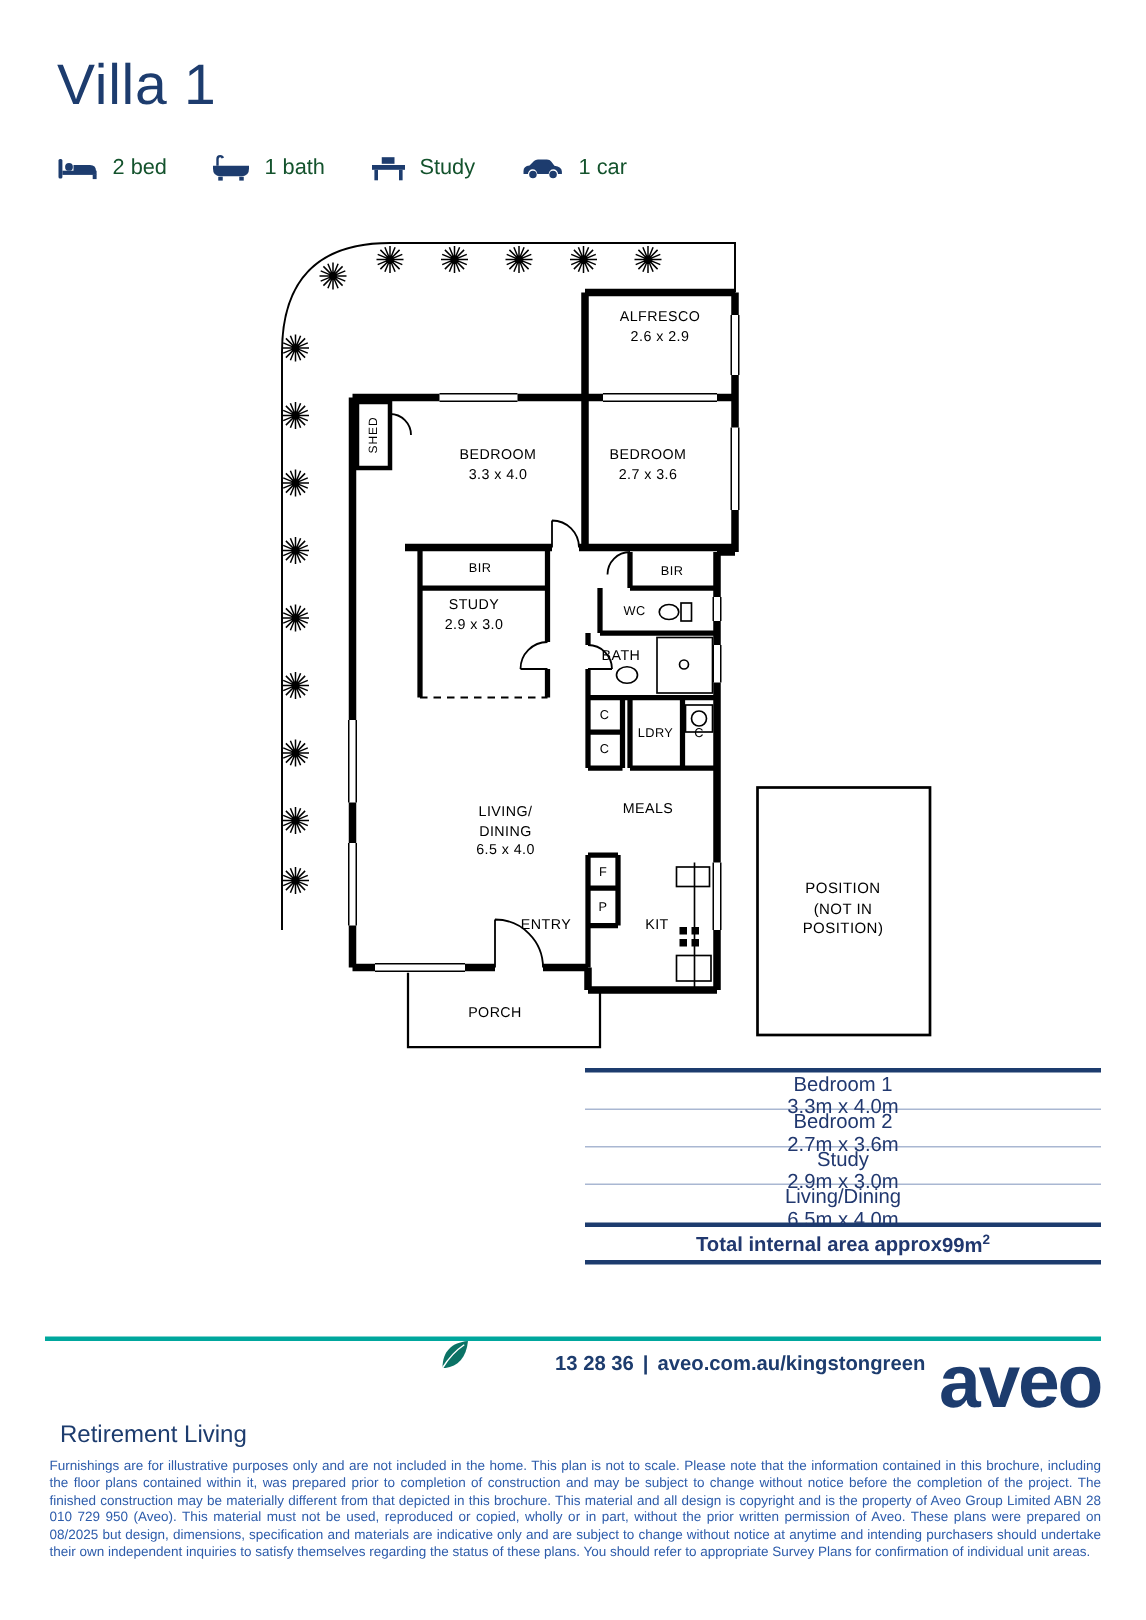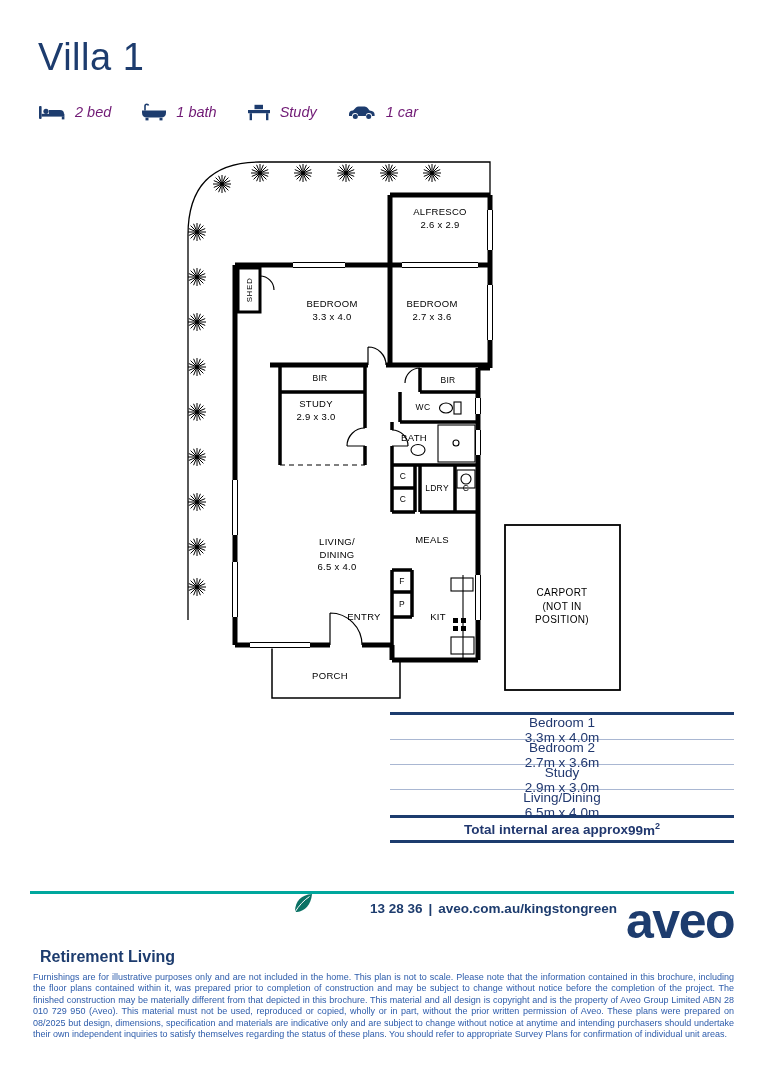--- a/index.html
+++ b/index.html
@@ -3,41 +3,41 @@
 <meta charset="utf-8">
 <style>
   *{margin:0;padding:0;box-sizing:border-box;}
   html,body{width:764px;height:1080px;background:#ffffff;font-family:"Liberation Sans",sans-serif;}
   .page{position:relative;width:764px;height:1080px;background:#fff;overflow:hidden;padding-left:24px;}
 
   .title{position:absolute;left:38px;top:36px;font-size:38px;color:#1d3c6e;font-weight:500;letter-spacing:.5px;}
 
   .features{position:absolute;left:38px;top:102px;display:flex;align-items:center;}
   .feature{display:flex;align-items:center;gap:9px;margin-right:30px;}
-  .feature .flabel{font-size:14.5px;color:#701a75;font-style:italic;}
+  .feature .flabel{font-size:14.5px;color:#14532d;}
 
   .plan{position:absolute;left:180px;top:150px;width:460px;height:560px;}
   .plan svg.geom{position:absolute;left:0;top:0;}
   .rlabel{position:absolute;transform:translateX(-50%);text-align:center;font-size:9.5px;line-height:12.5px;color:#000;white-space:nowrap;letter-spacing:.3px;}
   .rlabel.tiny{font-size:8.5px;}
   .rlabel.cp{font-size:10px;line-height:13.5px;}
   .shed-label{position:absolute;transform:translate(-50%,-50%) rotate(-90deg);font-size:8px;letter-spacing:.6px;color:#000;white-space:nowrap;}
 
   .specs{position:absolute;left:390px;top:712px;width:344px;color:#21386f;}
   .specs h2{font-size:15.5px;color:#1d3c6e;font-weight:bold;margin-bottom:8px;}
   .specs .tbl{border-top:3px solid #1d3c6e;}
   .spec-row{display:flex;justify-content:space-between;align-items:center;height:25px;font-size:13.5px;border-bottom:1px solid #a9b7d2;flex-direction:column;}
   .spec-row.last{border-bottom:none;}
   .total-row{display:flex;justify-content:center;align-items:center;height:28px;font-size:13.5px;font-weight:bold;border-top:3px solid #1d3c6e;border-bottom:3px solid #1d3c6e;}
   .total-row sup{font-size:9px;}
 
   .footer-rule{position:absolute;left:30px;top:891px;width:704px;height:3px;background:#00a79d;}
   .brand{position:absolute;left:38px;top:906px;font-size:33px;color:#1d3c6e;font-weight:500;}
   .leaf{position:absolute;left:291px;top:891px;}
-  .tagline{position:absolute;left:40px;top:948px;font-size:16px;color:#1d3c6e;font-weight:bold;}
+  .tagline{position:absolute;left:40px;top:948px;font-size:16px;color:#1d3c6e;}
   .contact{position:absolute;left:330px;top:901px;color:#1d3c6e;font-size:13.5px;font-weight:bold;}
   .contact .cline{display:flex;align-items:center;gap:6px;margin-bottom:5px;margin-left:40px;}
   .aveo{position:absolute;right:30px;top:892px;font-size:50px;font-weight:bold;color:#1d3c6e;letter-spacing:-1.5px;}
   .disclaimer{position:absolute;left:33px;top:972px;width:701px;font-size:9px;line-height:11.4px;color:#2d5cab;text-align:justify;}
 </style>
 </head>
 <body>
 
 <div class="page">
 
@@ -219,21 +219,21 @@
     <div class="rlabel" style="left:157px;top:386px">
       <span>LIVING/</span><br><span>DINING</span><br><span>6.5 x 4.0</span>
     </div>
     <div class="rlabel" style="left:252px;top:384px">MEALS</div>
     <div class="rlabel tiny" style="left:222px;top:425px">F</div>
     <div class="rlabel tiny" style="left:222px;top:448px">P</div>
     <div class="rlabel" style="left:258px;top:461px">KIT</div>
     <div class="rlabel" style="left:184px;top:461px">ENTRY</div>
     <div class="rlabel" style="left:150px;top:520px">PORCH</div>
     <div class="rlabel cp" style="left:382px;top:436px">
-      <span>CARPORT</span><br><span>(NOT IN</span><br><span>POSITION)</span>
+      <span>POSITION</span><br><span>(NOT IN</span><br><span>POSITION)</span>
     </div>
   </div>
 
   <section class="specs">
     <div class="tbl">
       <div class="spec-row">
         <span>Bedroom 1</span>
         <span>3.3m x 4.0m</span>
       </div>
       <div class="spec-row">

